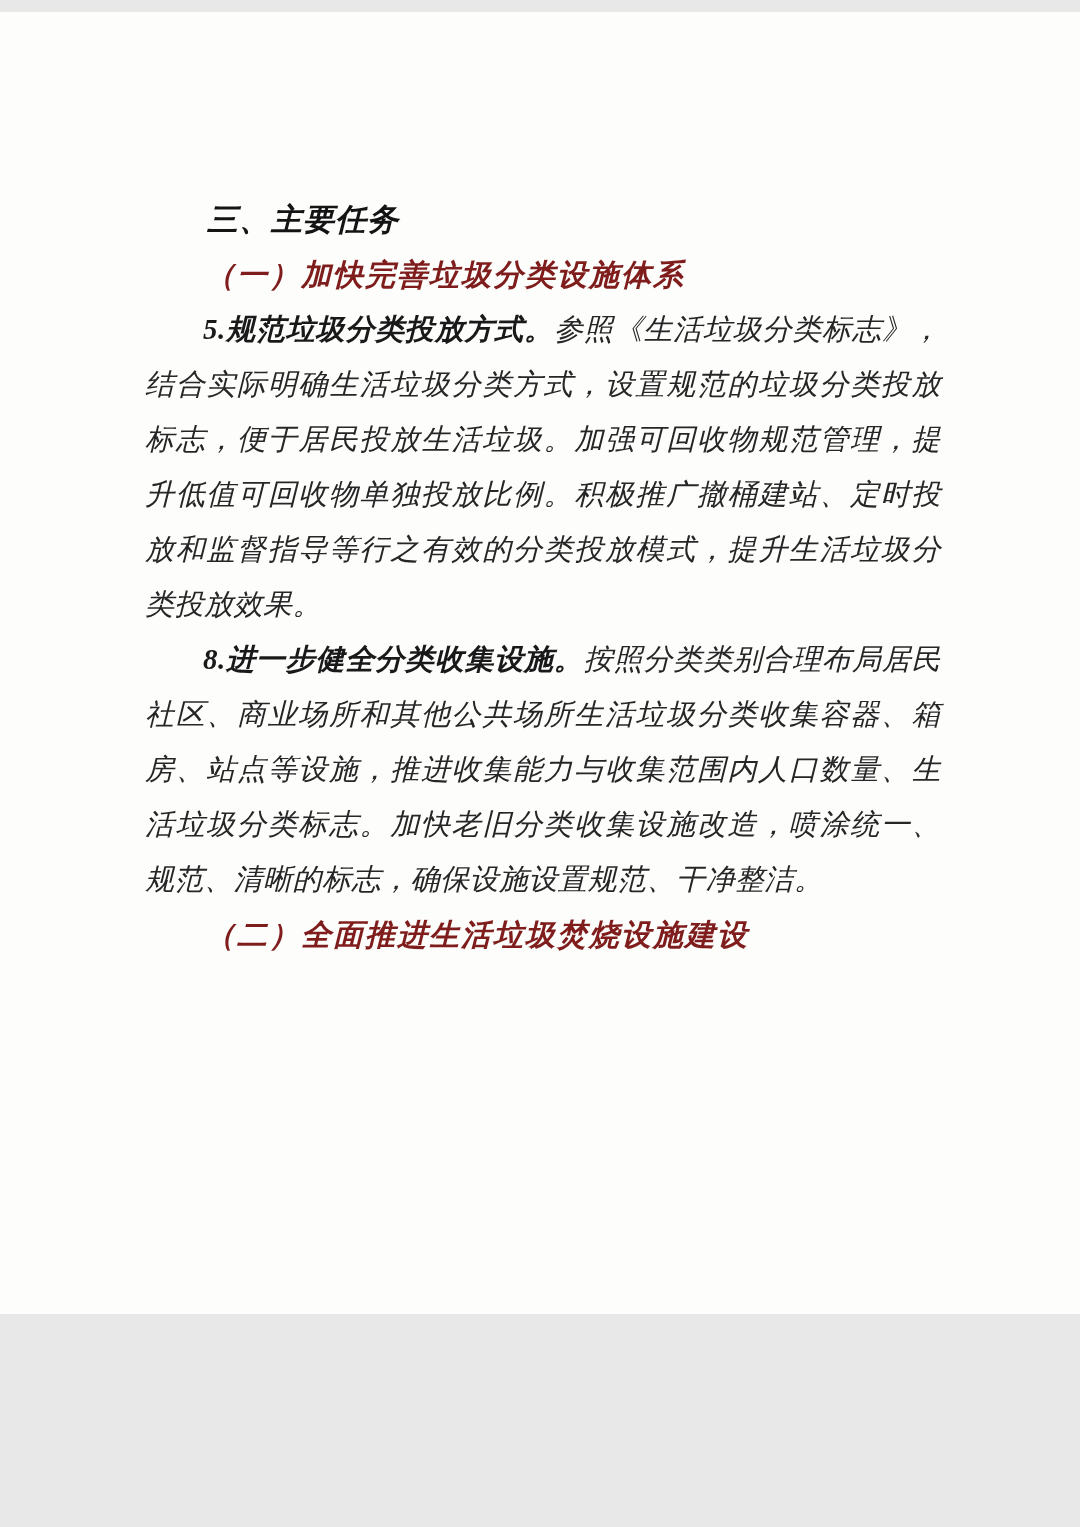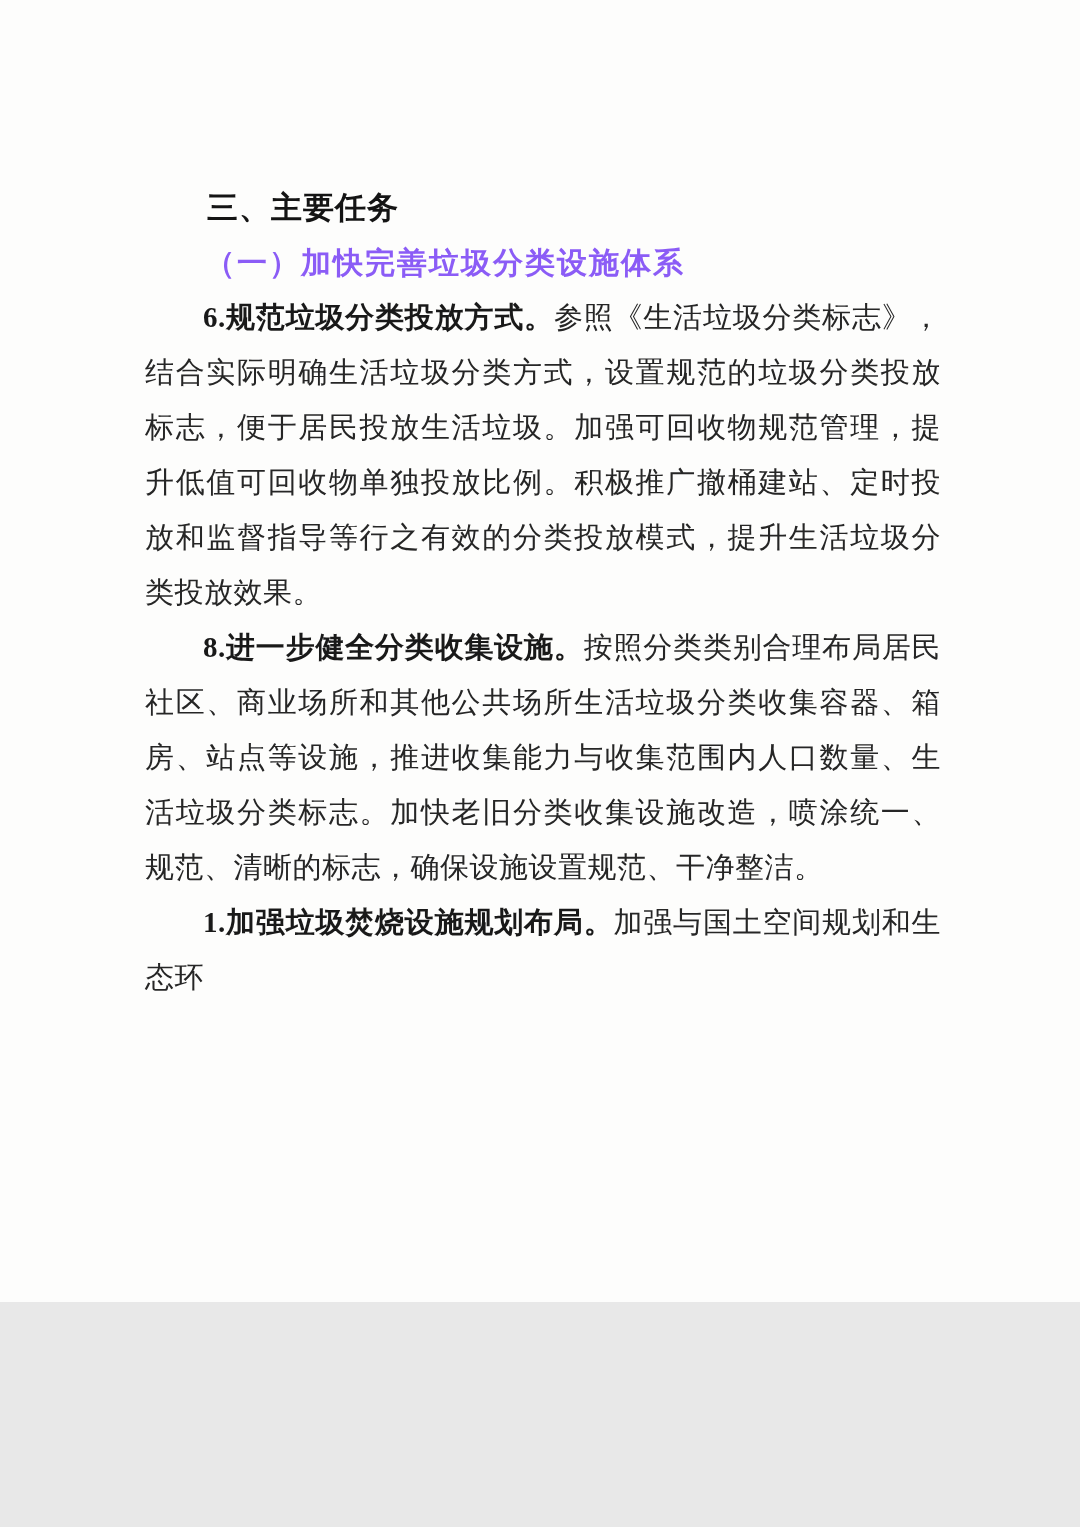--- a/index.html
+++ b/index.html
@@ -1,25 +1,26 @@
 <!DOCTYPE html>
 <html><head>
 <meta charset="utf-8">
 <style>
   * { margin: 0; padding: 0; box-sizing: border-box; }
   html, body { background: #e8e8e8; }
   .page {
     position: relative;
     width: 1080px;
     height: 1302px;
-    margin: 0 auto;
+    margin: 12px auto;
     background: #fdfdfc;
     color: #1f1f1f;
     font-family: "Liberation Serif", "DejaVu Serif", serif;
     overflow: hidden;
+    font-style: italic;
   }
   .content {
     position: absolute;
     left: 145px;
     top: 180px;
     width: 796px;
   }
   .sec-heading {
     font-family: "Liberation Sans", "DejaVu Sans", sans-serif;
     font-size: 31px;
@@ -28,21 +29,21 @@
     text-indent: 2em;
     letter-spacing: 1px;
     color: #141414;
   }
   .sub-heading {
     font-size: 30px;
     font-weight: 700;
     line-height: 55px;
     text-indent: 2em;
     letter-spacing: 2px;
-    color: #8b5cf6;
+    color: #7f1d1d;
   }
   p.para {
     font-size: 29px;
     line-height: 55px;
     text-align: justify;
     text-indent: 2em;
     letter-spacing: 0.5px;
     color: #262626;
   }
   p.para .lead {
@@ -62,24 +63,24 @@
 </head>
 <body>
 
 <div class="page">
   <div class="content">
 
     <h1 class="sec-heading">三、主要任务</h1>
 
     <h2 class="sub-heading">（一）加快完善垃圾分类设施体系</h2>
 
-    <p class="para"><span class="lead">6.规范垃圾分类投放方式。</span><span>参照《生活垃圾分类标志》，结合实际明确生活垃圾分类方式，设置规范的垃圾分类投放标志，便于居民投放生活垃圾。加强可回收物规范管理，提升低值可回收物单独投放比例。积极推广撤桶建站、定时投放和监督指导等行之有效的分类投放模式，提升生活垃圾分类投放效果。</span></p>
+    <p class="para"><span class="lead">5.规范垃圾分类投放方式。</span><span>参照《生活垃圾分类标志》，结合实际明确生活垃圾分类方式，设置规范的垃圾分类投放标志，便于居民投放生活垃圾。加强可回收物规范管理，提升低值可回收物单独投放比例。积极推广撤桶建站、定时投放和监督指导等行之有效的分类投放模式，提升生活垃圾分类投放效果。</span></p>
 
     <p class="para"><span class="lead">8.进一步健全分类收集设施。</span><span>按照分类类别合理布局居民社区、商业场所和其他公共场所生活垃圾分类收集容器、箱房、站点等设施，推进收集能力与收集范围内人口数量、生活垃圾分类标志。加快老旧分类收集设施改造，喷涂统一、规范、清晰的标志，确保设施设置规范、干净整洁。</span></p>
 
 
+    <h2 class="sub-heading">（二）全面推进生活垃圾焚烧设施建设</h2>
 
-    <p class="para"><span class="lead">1.加强垃圾焚烧设施规划布局。</span><span>加强与国土空间规划和生态环</span></p>
 
   </div>
 
   <div class="footer">— 8 —</div>
 </div>
 
 </body></html>

